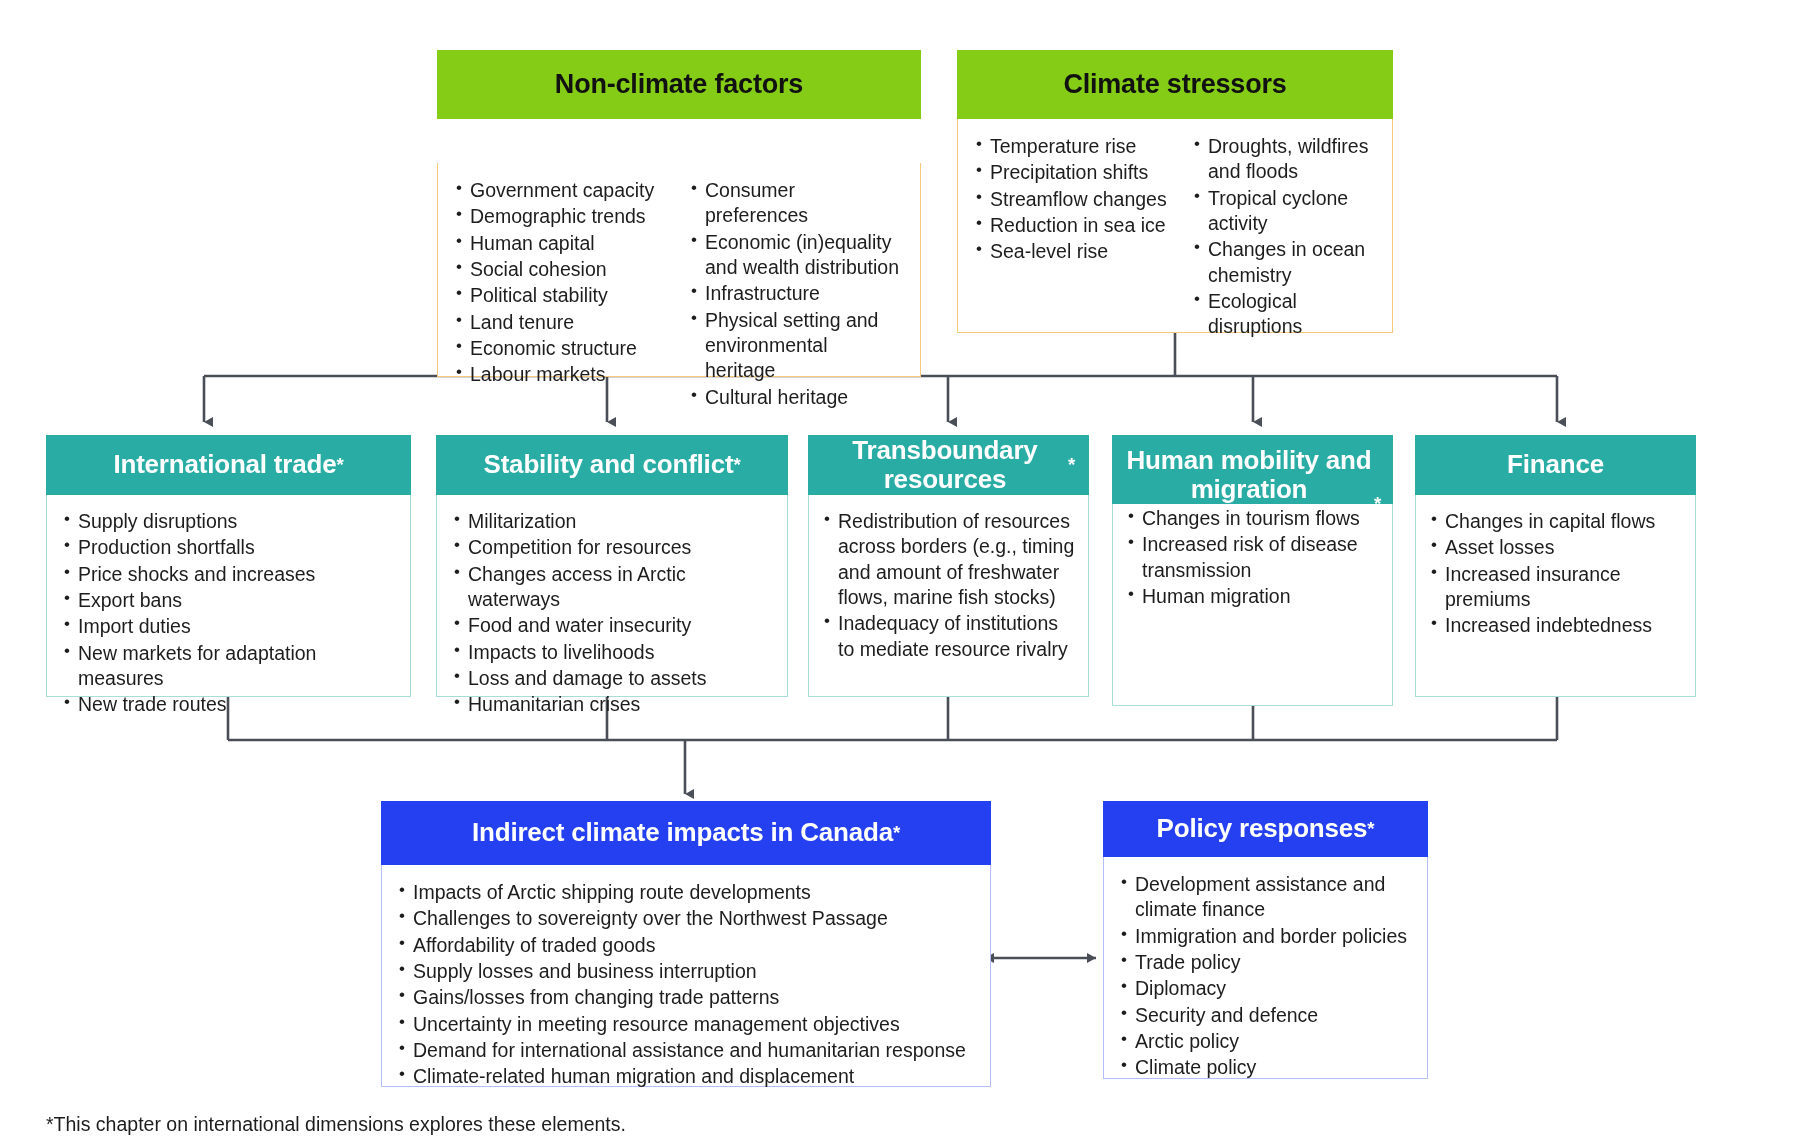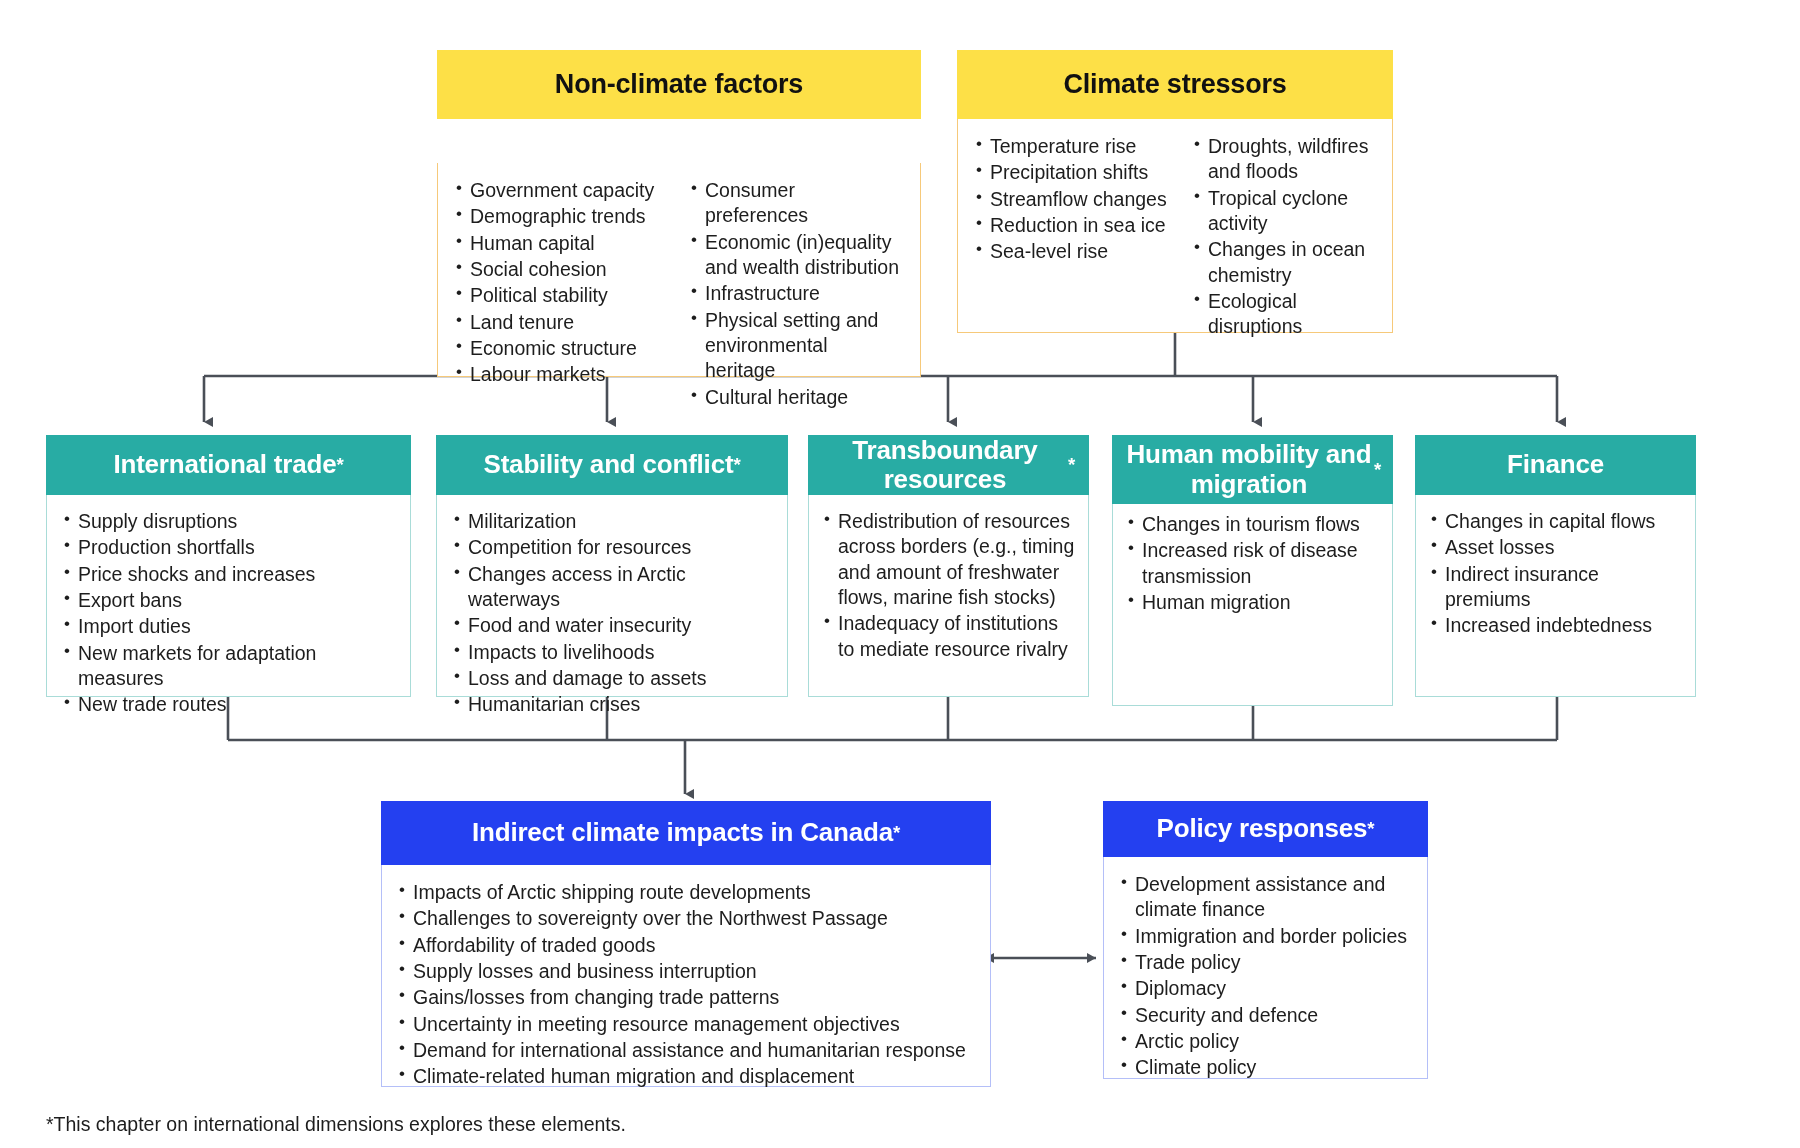--- a/index.html
+++ b/index.html
@@ -23,21 +23,21 @@
     line-height:1.12;
     letter-spacing:-0.2px;
   }
   .box .body{
     box-sizing:border-box;
     border:1px solid #cfcfcf;
     border-top:none;
     background:#ffffff;
   }
   
-  .t-orange .hdr{background:#fde047;color:#111111;font-size:27px;}
+  .t-orange .hdr{background:#84cc16;color:#111111;font-size:27px;}
   .t-orange .body{border-color:#f6c97a;}
   
   .t-teal .hdr{background:#28aca4;color:#ffffff;font-size:26px;}
   .t-teal .body{border-color:#a9dcd8;}
   
   .t-blue .hdr{background:#2440f0;color:#ffffff;font-size:26px;}
   .t-blue .body{border-color:#b4bff8;}
 
   .cols{display:flex;gap:22px;}
   .col{flex:1 1 0;min-width:0;}
@@ -206,42 +206,42 @@
     </div>
     <div class="body" style="padding:14px 10px 12px 14px;height:202px;">
       <ul class="blist">
         <li>Redistribution of resources across borders (e.g., timing and amount of freshwater flows, marine fish stocks)</li>
         <li>Inadequacy of institutions to mediate resource rivalry</li>
       </ul>
     </div>
   </div>
 
   <div class="box t-teal" style="left:1112px;top:435px;width:281px;">
-    <div class="hdr" style="height:69px;padding:0 12px;">
+    <div class="hdr" style="height:69px;padding:0 12px;align-items:flex-end;">
       <span>Human mobility and migration</span>
         <sup class="star">*</sup>
     </div>
-    <div class="body" style="padding:8px 10px 12px 14px;height:202px;">
+    <div class="body" style="padding:2px 10px 12px 14px;height:202px;">
       <ul class="blist">
         <li>Changes in tourism flows</li>
         <li>Increased risk of disease transmission</li>
         <li>Human migration</li>
       </ul>
     </div>
   </div>
 
   <div class="box t-teal" style="left:1415px;top:435px;width:281px;">
     <div class="hdr" style="height:60px;">
       <span>Finance</span>
     </div>
     <div class="body" style="padding:14px 10px 23px 14px;height:202px;">
       <ul class="blist">
         <li>Changes in capital flows</li>
         <li>Asset losses</li>
-        <li>Indirect insurance premiums</li>
+        <li>Increased insurance premiums</li>
         <li>Increased indebtedness</li>
       </ul>
     </div>
   </div>
 
   <div class="box t-blue" style="left:381px;top:801px;width:610px;">
     <div class="hdr" style="height:64px;">
       <span>Indirect climate impacts in Canada</span>
         <sup class="star">*</sup>
     </div>

